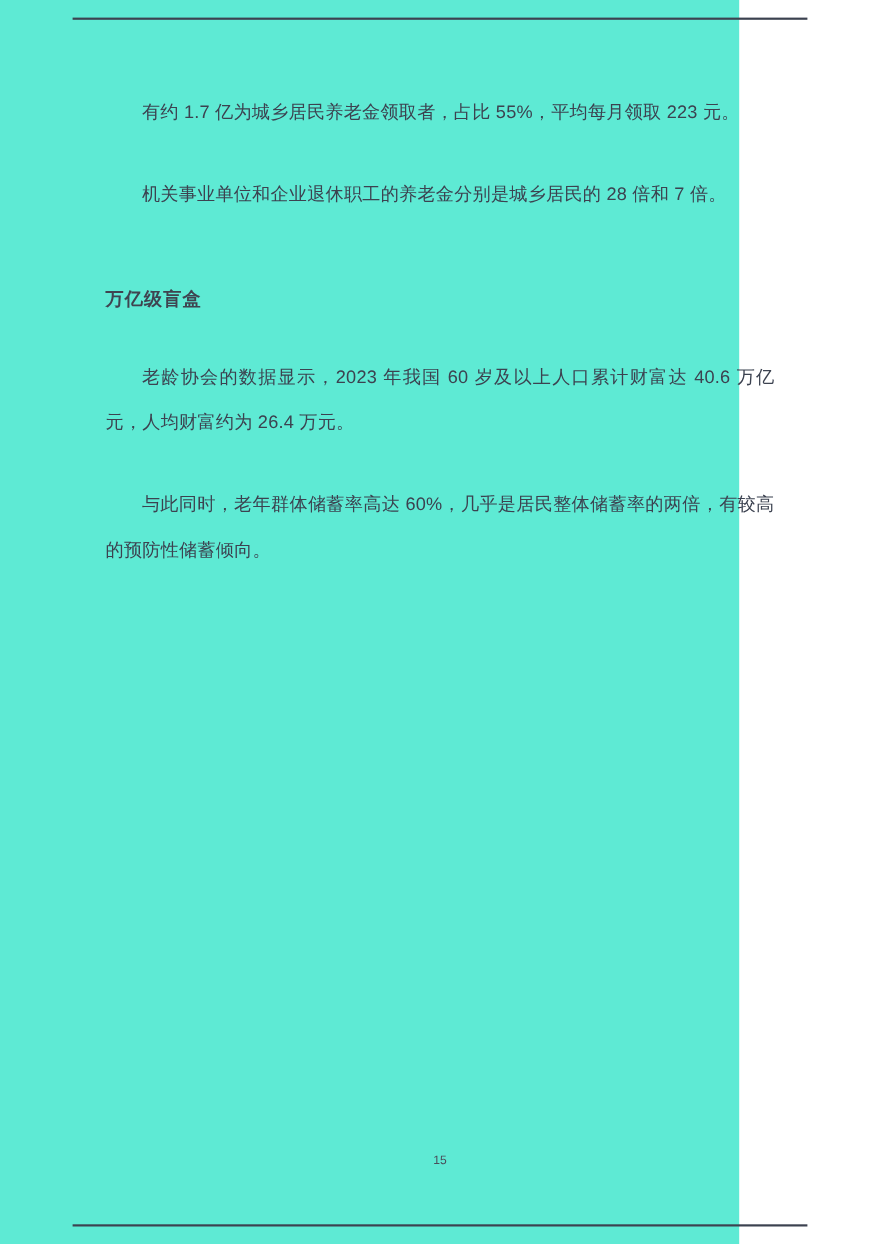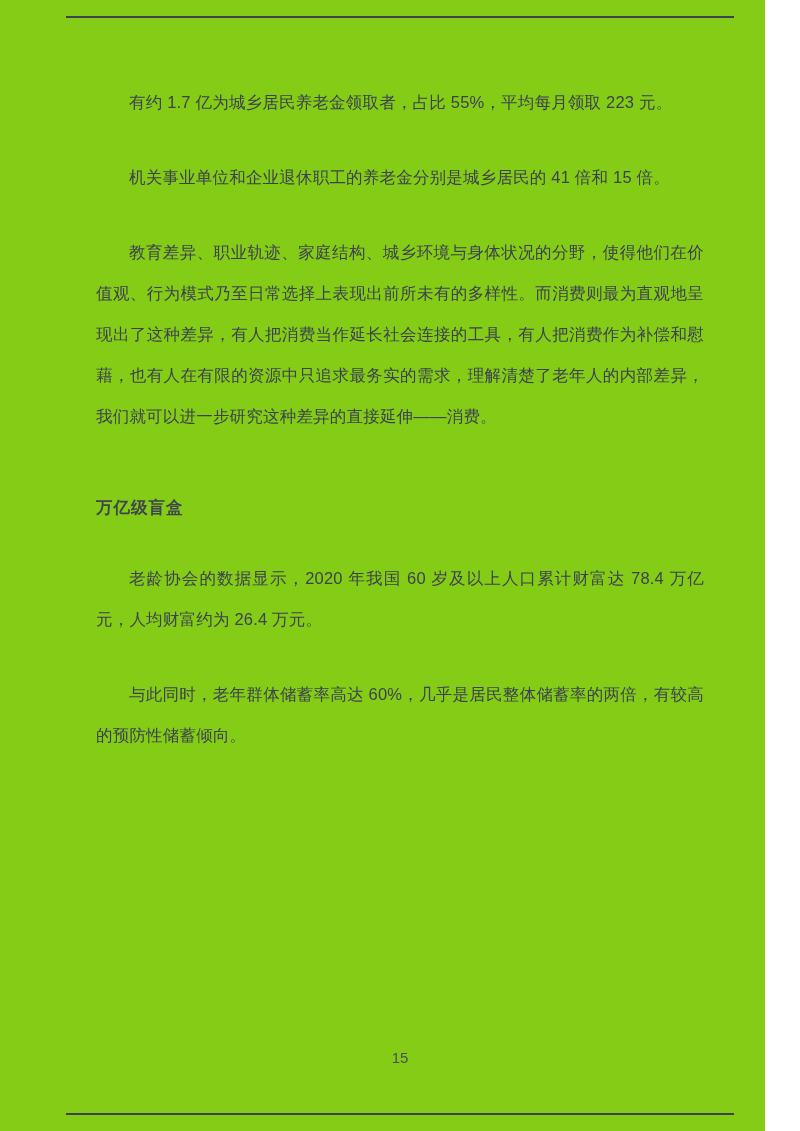--- a/index.html
+++ b/index.html
@@ -12,23 +12,23 @@
     height: 1131px;
     font-family: "Liberation Sans", sans-serif;
     color: #3c4250;
     position: relative;
     overflow: hidden;
   }
   .page {
     position: absolute;
     left: 0;
     top: 0;
-    width: 765px;
+    width: 672px;
     height: 1131px;
-    background: #84cc16;
+    background: #5eead4;
     box-sizing: border-box;
   }
   .rule {
     position: absolute;
     left: 66px;
     width: 668px;
     height: 2px;
     background: #3c4250;
   }
   .rule-top { top: 16px; }
@@ -64,43 +64,42 @@
     color: #3f4450;
     letter-spacing: 1px;
   }
 
   .page-number {
     position: absolute;
     left: 0;
     top: 1049px;
     width: 800px;
     text-align: center;
-    font-size: 15px;
+    font-size: 11px;
     color: #4a4f5b;
   }
 </style>
 </head>
 <body>
 
 <div class="page">
 
   <div class="rule rule-top"></div>
 
   <div class="content">
 
     <p class="para">有约 1.7 亿为城乡居民养老金领取者，占比 55%，平均每月领取 223 元。</p>
 
-    <p class="para">机关事业单位和企业退休职工的养老金分别是城乡居民的 41 倍和 15 倍。</p>
+    <p class="para">机关事业单位和企业退休职工的养老金分别是城乡居民的 28 倍和 7 倍。</p>
 
-    <p class="para tight">教育差异、职业轨迹、家庭结构、城乡环境与身体状况的分野，使得他们在价值观、行为模式乃至日常选择上表现出前所未有的多样性。而消费则最为直观地呈现出了这种差异，有人把消费当作延长社会连接的工具，有人把消费作为补偿和慰藉，也有人在有限的资源中只追求最务实的需求，理解清楚了老年人的内部差异，我们就可以进一步研究这种差异的直接延伸——消费。</p>
 
     <h2 class="section-heading">万亿级盲盒</h2>
 
 
-    <p class="para">老龄协会的数据显示，2020 年我国 60 岁及以上人口累计财富达 78.4 万亿元，人均财富约为 26.4 万元。</p>
+    <p class="para">老龄协会的数据显示，2023 年我国 60 岁及以上人口累计财富达 40.6 万亿元，人均财富约为 26.4 万元。</p>
 
     <p class="para">与此同时，老年群体储蓄率高达 60%，几乎是居民整体储蓄率的两倍，有较高的预防性储蓄倾向。</p>
 
   </div>
 
   <div class="page-number">15</div>
 
   <div class="rule rule-bottom"></div>
 
 </div>

